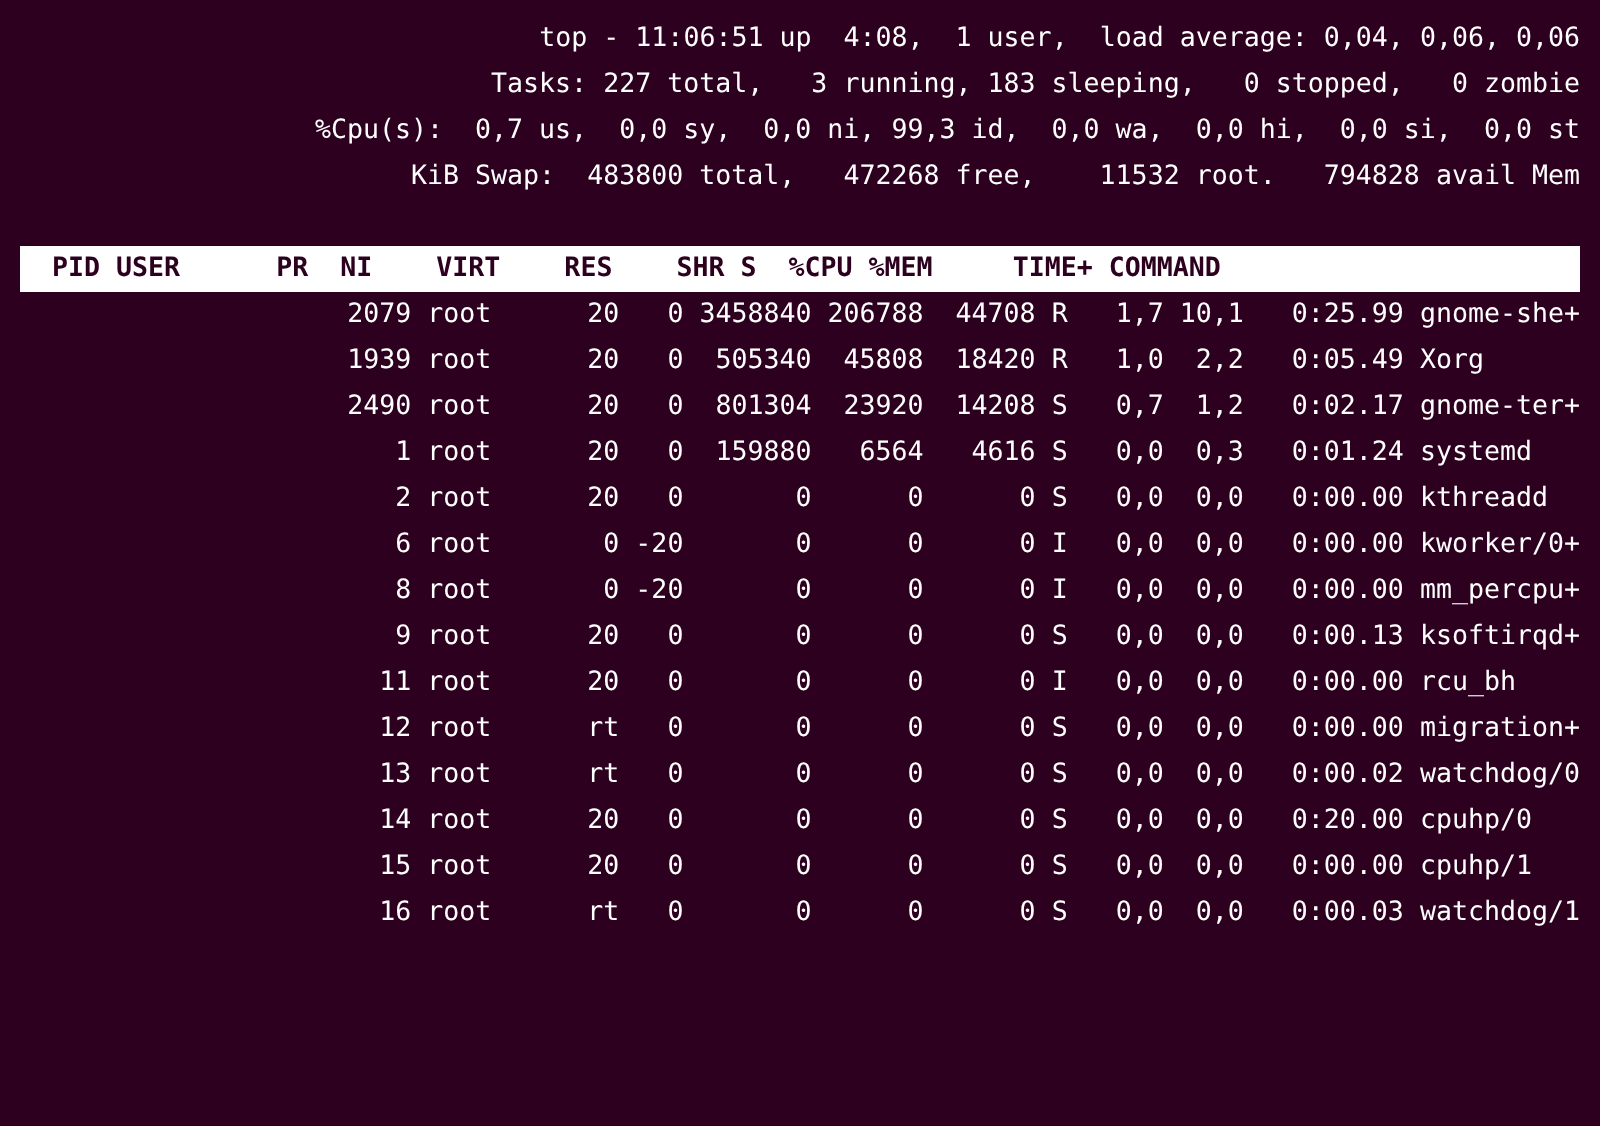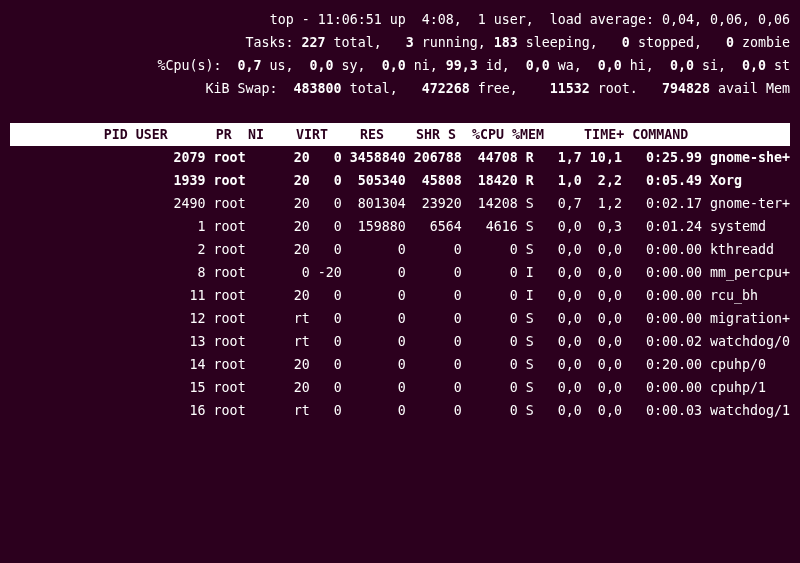--- a/index.html
+++ b/index.html
@@ -7,24 +7,24 @@
     background:#2c001e;
     width:800px;height:563px;
     box-sizing:border-box;
     padding:8px 10px;
     font-family:"DejaVu Sans Mono","Liberation Mono",Menlo,Consolas,monospace;
     font-size:13.3px;
     line-height:23px;
     color:#ffffff;
     overflow:hidden;
   }
-  .b{font-weight:bold;}
+  .b{font-weight:normal;}
   .inv{background:#ffffff;color:#2c001e;font-weight:bold;}
   .row{white-space:pre;text-align:right;}
-  .hdr-row{white-space:pre;text-align:center;}
+  .hdr-row{white-space:pre;}
 </style>
 </head>
 <body>
 
 <div id="terminal">
 
   <div class="row">top - 11:06:51 up  4:08,  1 user,  load average: 0,04, 0,06, 0,06</div>
 
   <div class="row"><span>Tasks: </span><span class="b">227 </span><span>total,   </span><span class="b">3 </span><span>running, </span><span class="b">183 </span><span>sleeping,   </span><span class="b">0 </span><span>stopped,   </span><span class="b">0 </span><span>zombie</span></div>
 
@@ -36,21 +36,23 @@
   <div class="row">&nbsp;</div>
 
   <div class="hdr-row inv">  PID USER      PR  NI    VIRT    RES    SHR S  %CPU %MEM     TIME+ COMMAND   </div>
 
   <div id="process-list">
       <div class="row b"> 2079 root      20   0 3458840 206788  44708 R   1,7 10,1   0:25.99 gnome-she+</div>
       <div class="row b"> 1939 root      20   0  505340  45808  18420 R   1,0  2,2   0:05.49 Xorg      </div>
       <div class="row"> 2490 root      20   0  801304  23920  14208 S   0,7  1,2   0:02.17 gnome-ter+</div>
       <div class="row">    1 root      20   0  159880   6564   4616 S   0,0  0,3   0:01.24 systemd   </div>
       <div class="row">    2 root      20   0       0      0      0 S   0,0  0,0   0:00.00 kthreadd  </div>
+      <div class="row">    6 root       0 -20       0      0      0 I   0,0  0,0   0:00.00 kworker/0+</div>
       <div class="row">    8 root       0 -20       0      0      0 I   0,0  0,0   0:00.00 mm_percpu+</div>
+      <div class="row">    9 root      20   0       0      0      0 S   0,0  0,0   0:00.13 ksoftirqd+</div>
       <div class="row">   11 root      20   0       0      0      0 I   0,0  0,0   0:00.00 rcu_bh    </div>
       <div class="row">   12 root      rt   0       0      0      0 S   0,0  0,0   0:00.00 migration+</div>
       <div class="row">   13 root      rt   0       0      0      0 S   0,0  0,0   0:00.02 watchdog/0</div>
       <div class="row">   14 root      20   0       0      0      0 S   0,0  0,0   0:20.00 cpuhp/0   </div>
       <div class="row">   15 root      20   0       0      0      0 S   0,0  0,0   0:00.00 cpuhp/1   </div>
       <div class="row">   16 root      rt   0       0      0      0 S   0,0  0,0   0:00.03 watchdog/1</div>
     </div>
 
 </div>
 

